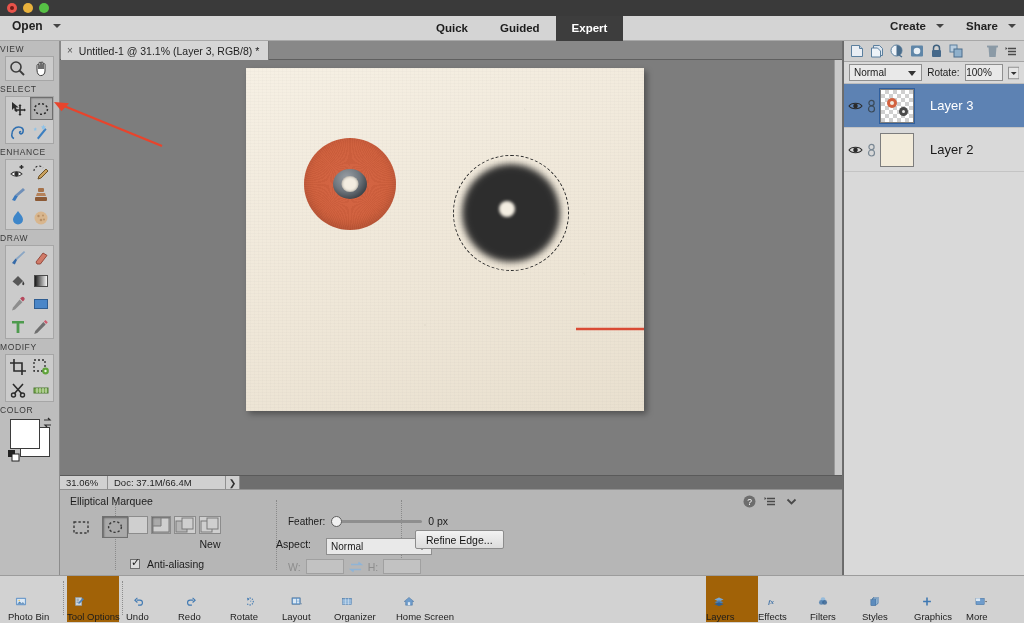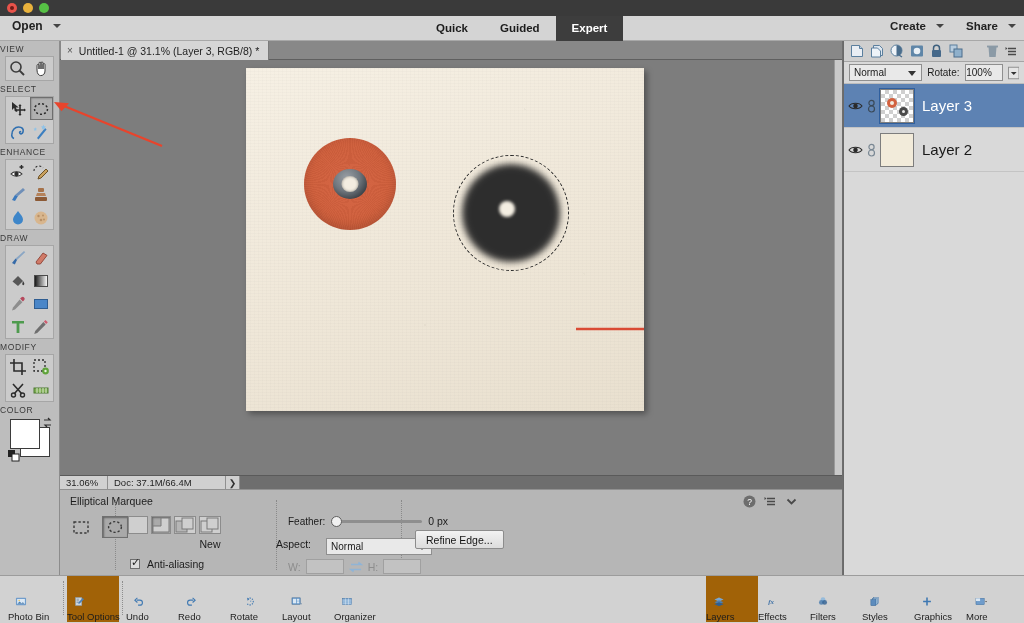--- a/index.html
+++ b/index.html
@@ -217,21 +217,21 @@
   .layerrow.sel { background:#5d82b3; }
   .layerrow.sel .lname { color:#fff; }
   .thumb { width:34px;height:34px;border:1px solid #7d7d7d; position:relative; background:#fff; }
   .thumb.checker {
     background-image:
       linear-gradient(45deg,#cfcfcf 25%,transparent 25%,transparent 75%,#cfcfcf 75%),
       linear-gradient(45deg,#cfcfcf 25%,transparent 25%,transparent 75%,#cfcfcf 75%);
     background-size:8px 8px; background-position:0 0,4px 4px; background-color:#fff;
   }
   .thumb.sel-outline { outline:1px solid #2f5f9e; outline-offset:0; }
-  .lname { font-size:15px; color:#1a1a1a; margin-left:4px; }
+  .lname { font-size:13px; color:#1a1a1a; margin-left:12px; }
 
   
   .taskbar {
     position:absolute; left:0; top:575px; width:1024px; height:48px;
     background:#d2d2d2; border-top:1px solid #9c9c9c;
     display:flex; align-items:flex-start;
   }
   .tb-item {
     width:52px; height:46px; display:flex; flex-direction:column;
     align-items:flex-start; justify-content:flex-start; padding-top:20px; gap:4px;
@@ -742,20 +742,27 @@
     </div>
 
     <div class="tb-item" style="width:62px">
       <svg width="26" height="24" viewBox="0 0 26 24">
         <rect x="3" y="5" width="20" height="14" fill="#7aa7d2" stroke="#3d6c9b"></rect>
         <path d="M3 9h20M3 13h20M3 17h20M9.6 5v14M16.3 5v14" stroke="#e4eef7" stroke-width="1.1"></path>
       </svg>
       <span class="tb-lbl">Organizer</span>
     </div>
 
+    <div class="tb-item" style="width:70px">
+      <svg width="26" height="24" viewBox="0 0 26 24">
+        <path d="M13 3L2.5 12h3.2v8h14.6v-8h3.2z" fill="#6f9ccb" stroke="#3d6c9b"></path>
+        <rect x="10.5" y="13.5" width="5" height="6.5" fill="#dbe8f4"></rect>
+      </svg>
+      <span class="tb-lbl">Home Screen</span>
+    </div>
 
     <div style="flex:1"></div>
 
     <div class="tb-item on">
       <svg width="26" height="24" viewBox="0 0 26 24">
         <path d="M13 3l10 4.5L13 12 3 7.5z" fill="#7aa7d2"></path>
         <path d="M13 9l10 4.5L13 18 3 13.5z" fill="#4e7fb0"></path>
         <path d="M13 13.5l10 4.5L13 22.5 3 18z" fill="#2f5f91"></path>
       </svg>
       <span class="tb-lbl">Layers</span>

